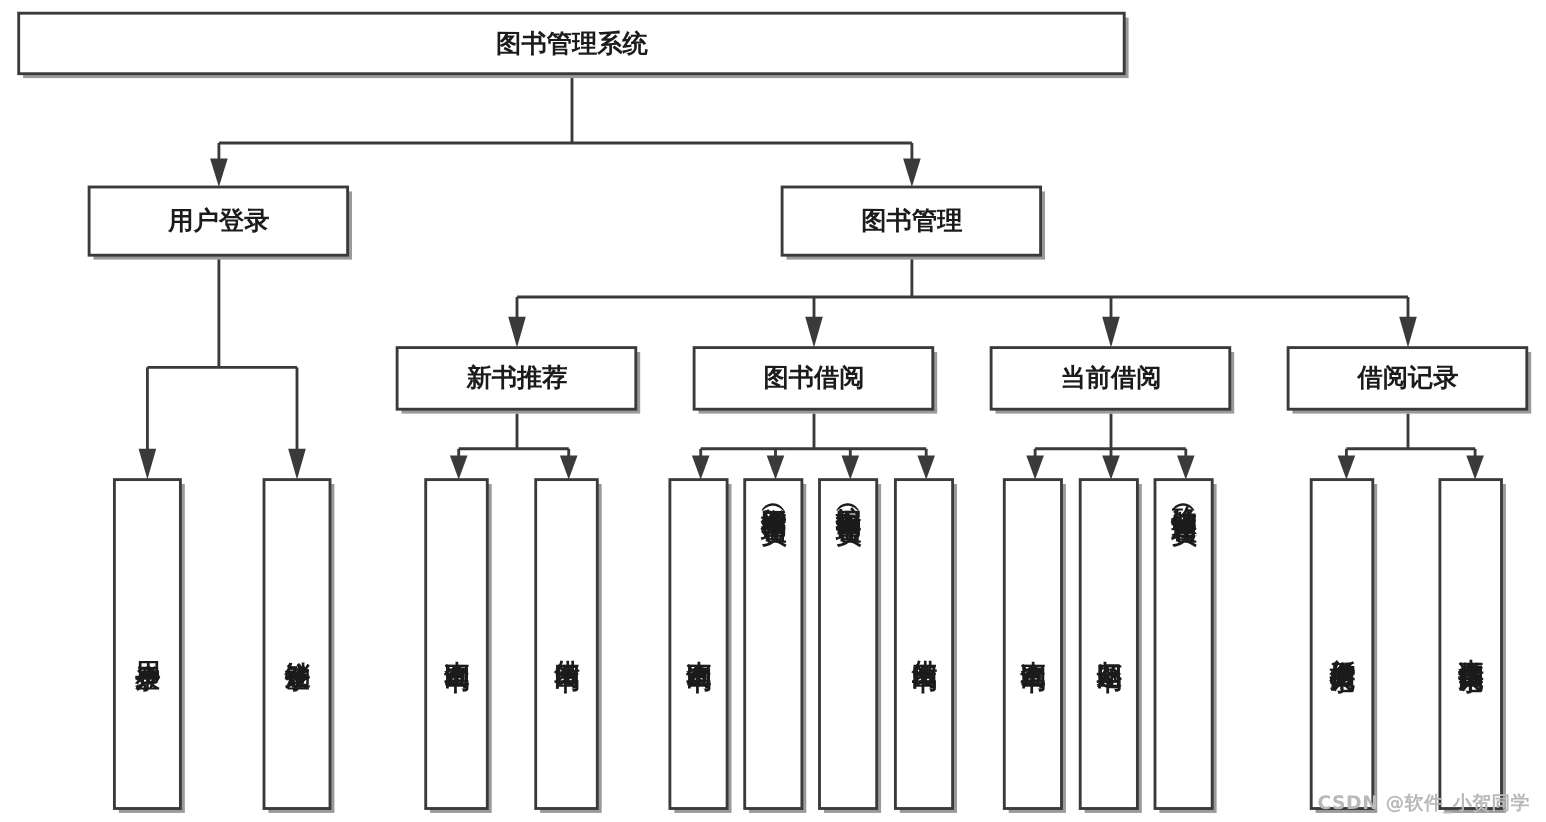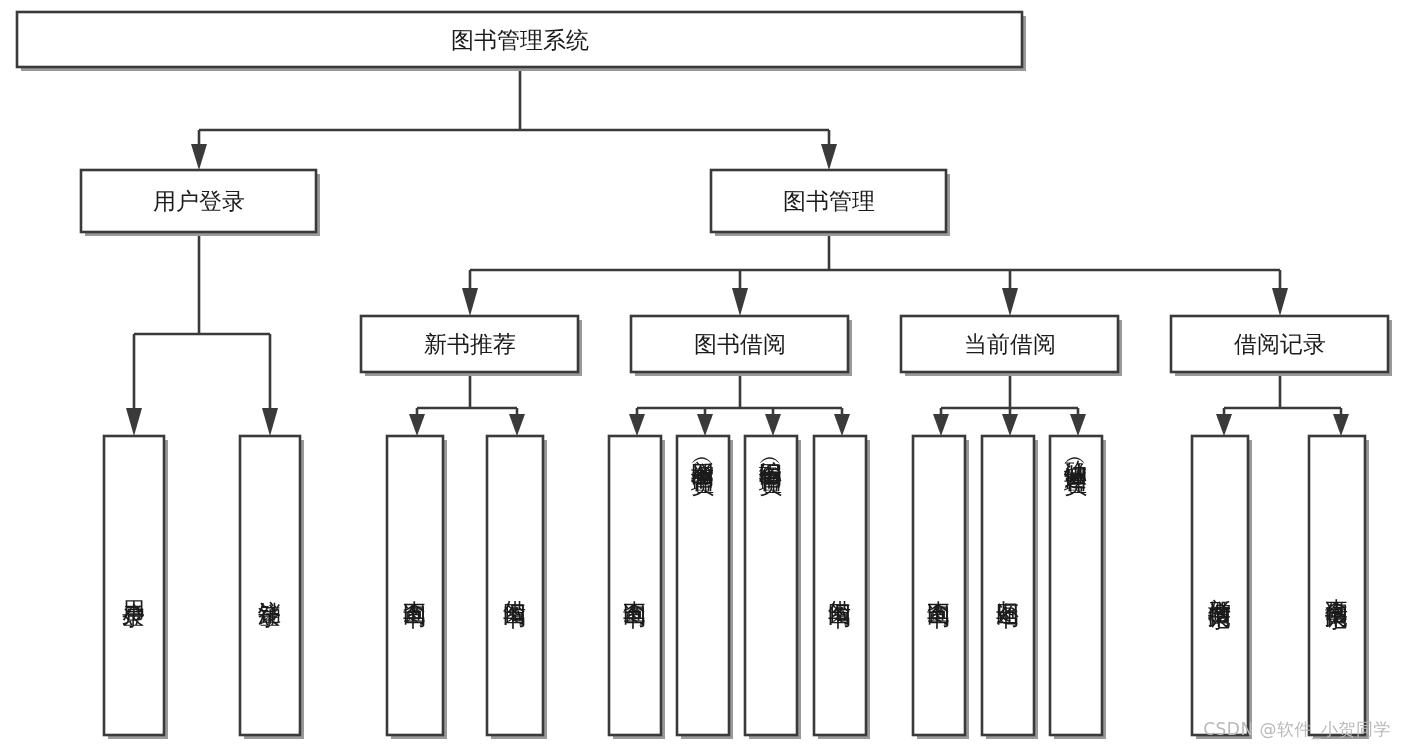--- a/index.html
+++ b/index.html
@@ -10,20 +10,21 @@
   }
   body {
     font-family: "DejaVu Sans", "Liberation Sans", sans-serif;
   }
   #diagram-root {
     position: relative;
     width: 1405px;
     height: 747px;
     background: #ffffff;
     overflow: hidden;
+    font-weight: bold;
   }
   svg.diagram {
     position: absolute;
     top: 0;
     left: 0;
     width: 1405px;
     height: 747px;
   }
   .node-box {
     fill: #ffffff;

